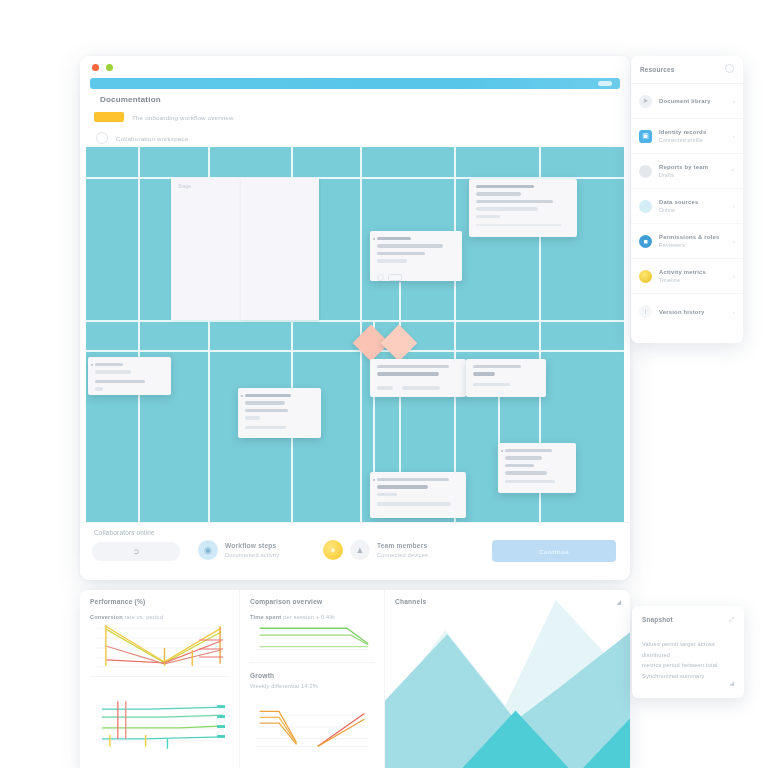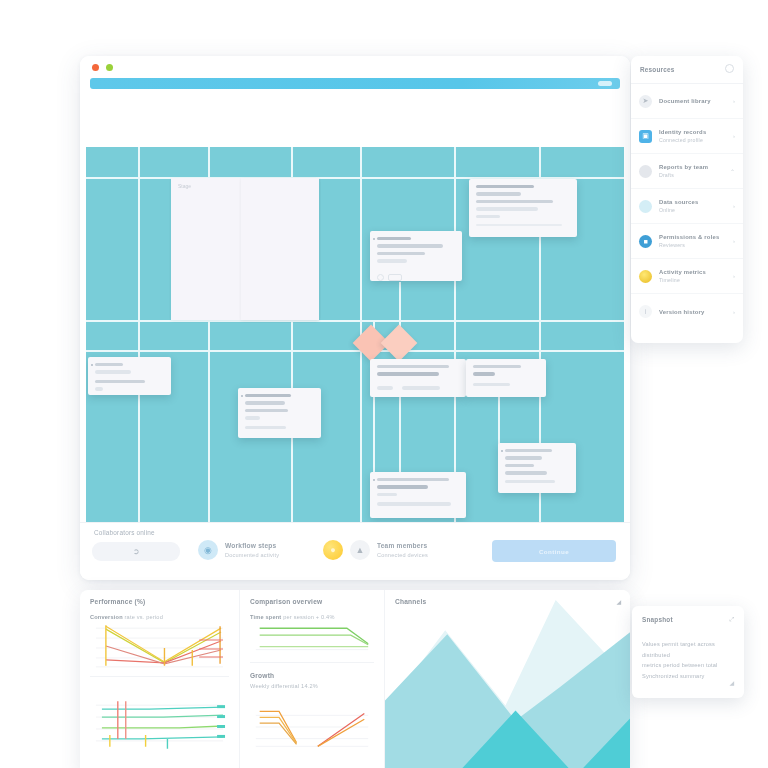--- a/index.html
+++ b/index.html
@@ -197,20 +197,31 @@
 
   <div id="titlebar">
     <div class="dot dot-close"></div>
     <div class="dot dot-min"></div>
   </div>
 
   <div id="accentbar">
     <div class="handle"></div>
   </div>
 
+  <div id="winhead">
+    <div class="title blurtext">Documentation</div>
+    <div class="row-badge">
+      <div class="badge-yellow"></div>
+      <div class="lbl blurtext">The onboarding workflow overview</div>
+    </div>
+    <div class="row-chip">
+      <div class="chip-circle"></div>
+      <div class="lbl blurtext">Collaboration workspace</div>
+    </div>
+  </div>
 
   <div id="canvas">
 
     <div class="gridline v" style="left:52px;"></div>
     <div class="gridline v" style="left:122px;"></div>
     <div class="gridline v" style="left:205px;"></div>
     <div class="gridline v" style="left:274px;"></div>
     <div class="gridline v" style="left:368px;"></div>
     <div class="gridline v" style="left:453px;"></div>
 

